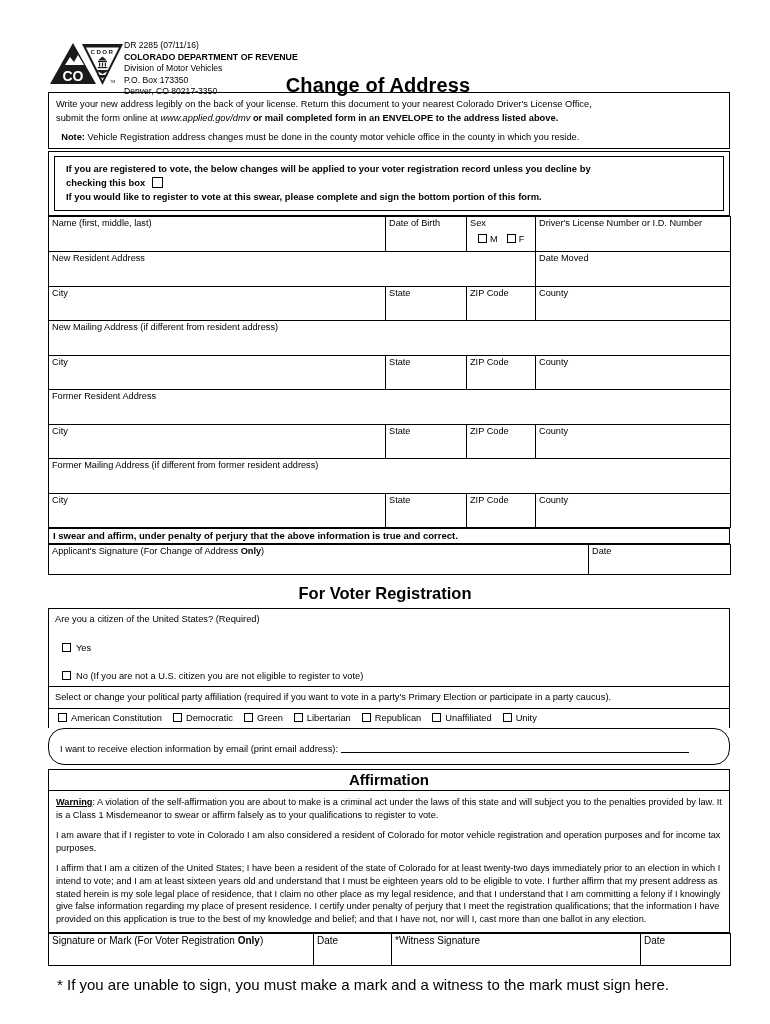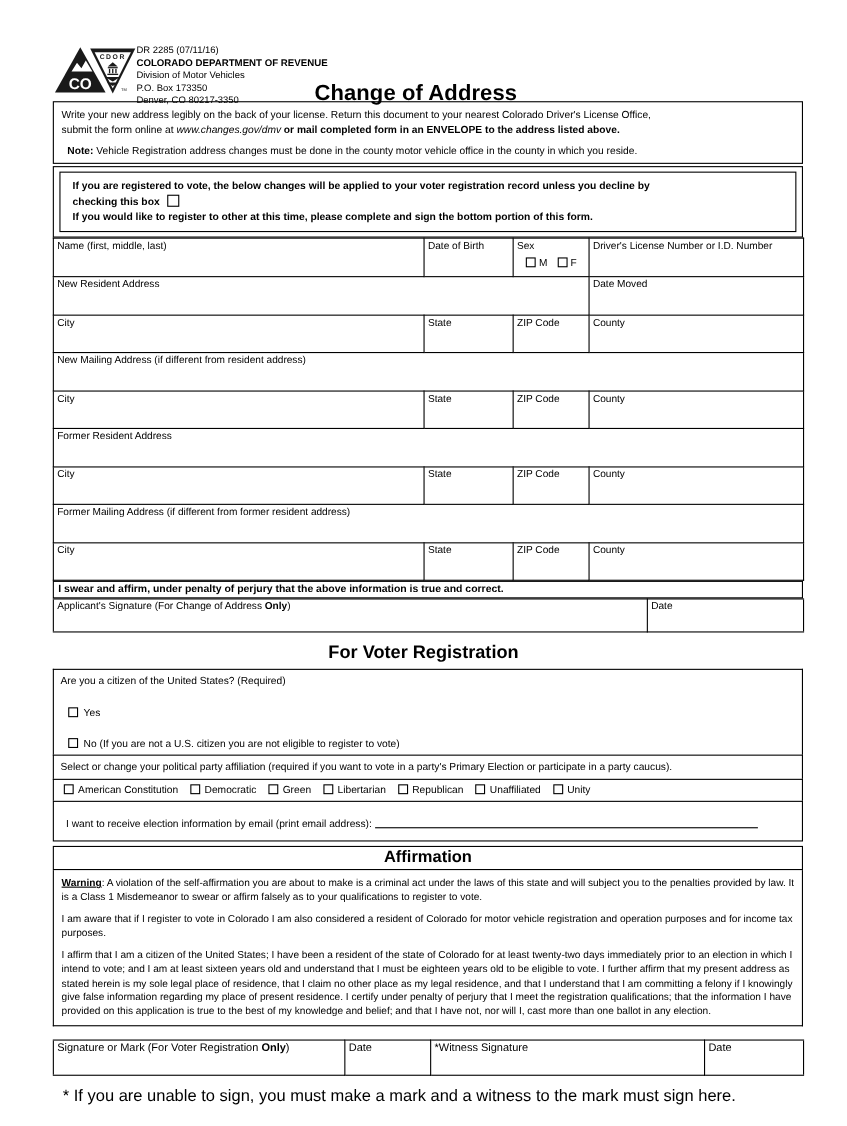--- a/index.html
+++ b/index.html
@@ -118,21 +118,21 @@
   table.sigrow td:last-child { border-right: none; }
 
   
   .section-head {
     text-align: center; font-size: 16.5px; font-weight: bold;
     margin: 9px 0 5px 0;
   }
 
   
   .vblock { border: 1.4px solid #000; border-bottom: none; margin: 0 40px 0 48px; padding: 4px 6px 5px 6px; }
-  .vblock.last { border-bottom: 1.4px solid #000; }
+  .vblock.last { border-bottom: 1.4px solid #000; border-radius: 16px; }
   .vline { font-size: 9.3px; line-height: 12px; }
   .ck-line { margin-top: 18px; padding-left: 7px; font-size: 9.3px; }
   .ck-line .cbx { margin-right: 5px; }
 
   .party-row { padding-left: 3px; font-size: 9.3px; white-space: nowrap; }
   .party-row .pitem { margin-right: 11px; display: inline-block; }
   .party-row .cbx { margin-right: 4px; }
 
   .email-row { padding: 11px 2px 5px 5px; font-size: 9.3px; }
   .email-rule {
@@ -144,21 +144,21 @@
   .affirm-head {
     text-align: center; font-weight: bold; font-size: 15px;
     padding: 1px 0 2px 0;
     border-left: 1.4px solid #000; border-right: 1.4px solid #000;
     border-top: 1.4px solid #000; border-bottom: 1.1px solid #000;
     margin: 4px 40px 0 48px;
   }
   .affirm-body {
     border-left: 1.4px solid #000; border-right: 1.4px solid #000;
     border-bottom: 1.2px solid #000;
-    margin: 0 40px 12px 48px;
+    margin: 0 40px 0 48px;
     padding: 5px 7px 7px 7px;
   }
   .affirm-body p { margin: 0 0 8px 0; font-size: 9.2px; line-height: 12.6px; text-align: left; }
   .affirm-body p:last-child { margin-bottom: 0; }
   .u { text-decoration: underline; font-weight: bold; }
 
   table.botsig {
     border-collapse: collapse; width: 682px; margin: 0 0 0 48px;
     table-layout: fixed;
     border-left: 1.4px solid #000; border-right: 1.4px solid #000;
@@ -222,35 +222,35 @@
     <div class="title-block">
       <div class="form-title">Change of Address</div>
     </div>
   </div>
 
   <div class="frame box-pad">
     <div class="instr-line">
       <span>Write your new address legibly on the back of your license. Return this document to your nearest Colorado Driver's License Office,</span>
     </div>
     <div class="instr-line">
-      <span>submit the form online at </span><span class="ital">www.changes.gov/dmv</span><span class="bold"> or mail completed form in an ENVELOPE to the address listed above.</span>
+      <span>submit the form online at </span><span class="ital">www.applied.gov/dmv</span><span class="bold"> or mail completed form in an ENVELOPE to the address listed above.</span>
     </div>
     <div class="note-line">
       &nbsp;&nbsp;<span class="bold">Note:</span><span> Vehicle Registration address changes must be done in the county motor vehicle office in the county in which you reside.</span>
     </div>
   </div>
 
   <div class="notice-outer">
     <div class="notice-inner">
       <div>If you are registered to vote, the below changes will be applied to your voter registration record unless you decline by</div>
       <div>
         <span>checking this box</span>
         <span class="cbx-lg"></span>
       </div>
-      <div>If you would like to register to other at this time, please complete and sign the bottom portion of this form.</div>
+      <div>If you would like to register to vote at this swear, please complete and sign the bottom portion of this form.</div>
     </div>
   </div>
 
   <table class="grid">
     <colgroup>
       <col style="width:337px">
         <col style="width:81px">
         <col style="width:69px">
         <col style="width:195px">
     </colgroup>

